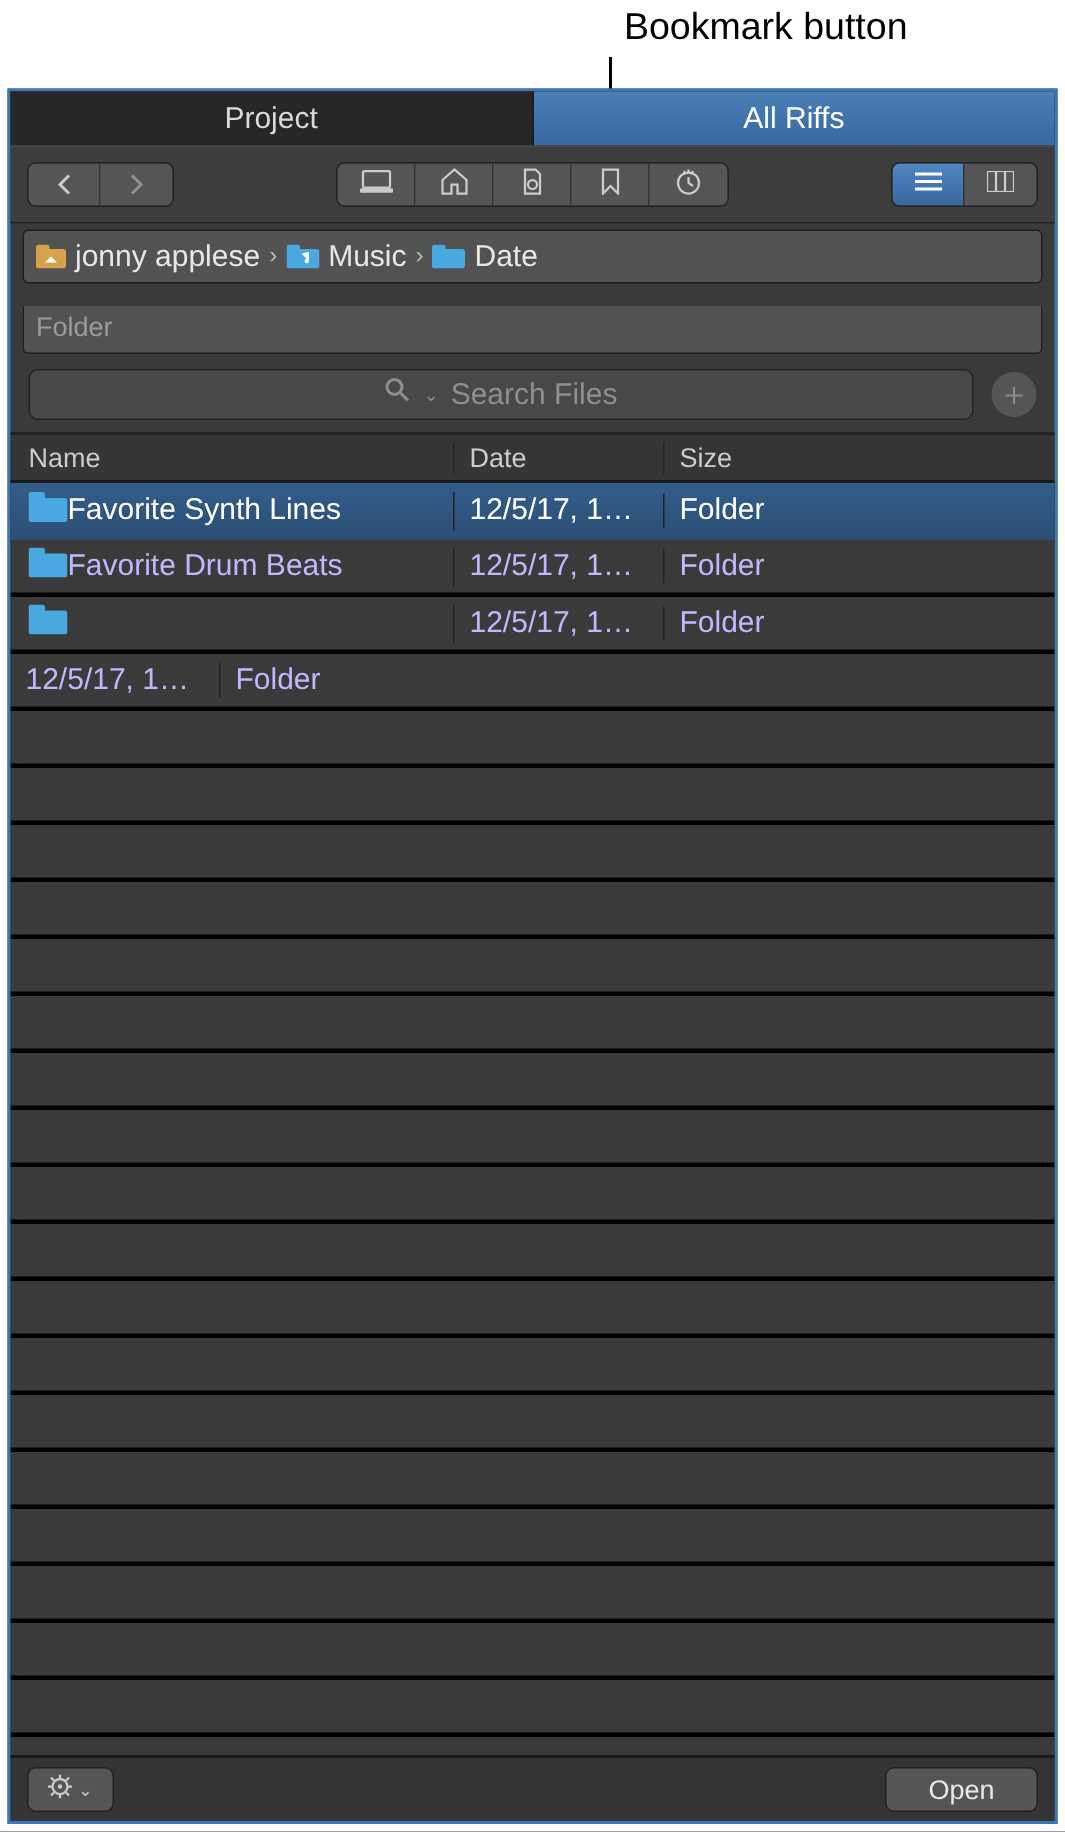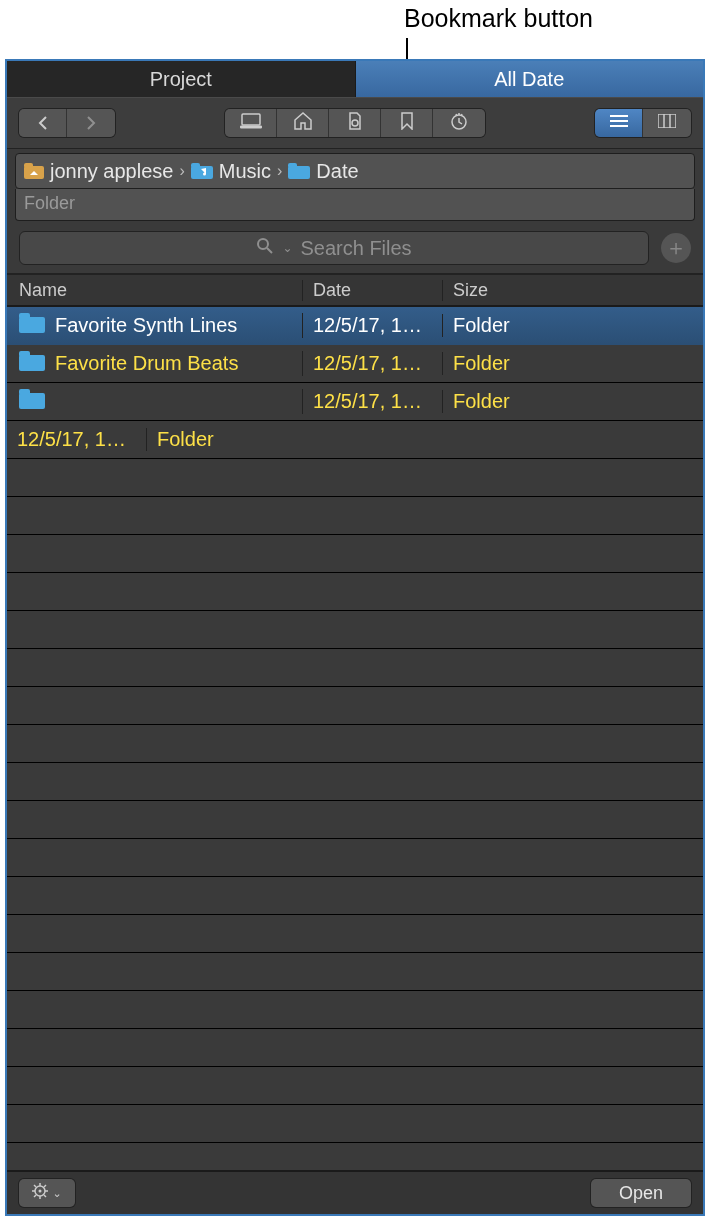--- a/index.html
+++ b/index.html
@@ -1,19 +1,19 @@
 <!DOCTYPE html>
 <html><head>
 <meta charset="utf-8">
 <style>
   * { box-sizing: border-box; margin: 0; padding: 0; font-family: -apple-system, "Helvetica Neue", Arial, sans-serif; }
   body { background: #fff; width: 710px; height: 1221px; position: relative; }
 
   
-  .callout-label { position: absolute; top: 4px; left: 404px; font-size: 25px; color: #000; }
+  .callout-label { position: absolute; top: 4px; left: 416px; font-size: 25px; color: #000; }
   .callout-line { position: absolute; top: 38px; left: 406px; width: 2px; height: 73px; background: #000; }
 
   .app { position: absolute; top: 59px; left: 5px; width: 700px; height: 1157px; border: 2px solid #3a79b8; background: #3a3a3a; display: flex; flex-direction: column; }
 
   
   .tabs { display: flex; height: 36px; background: #2e2e2e; }
   .tab { flex: 1; display: flex; align-items: center; justify-content: center; color: #d9d9d9; font-size: 20px; border-right: 1px solid #1a1a1a; cursor: default; }
   .tab:last-child { border-right: none; }
   .tab.active { background: linear-gradient(#4a7fb8, #3868a0); color: #fff; }
   .tab.dark { background: #262626; }
@@ -24,63 +24,63 @@
   .seg-btn { width: 48px; height: 28px; background: #555; display: flex; align-items: center; justify-content: center; border-right: 1px solid #333; cursor:default; }
   .seg-btn:last-child { border-right: none; }
   .seg-btn svg { fill: #ccc; stroke: #ccc; }
   .seg-btn.narrow { width: 48px; }
   .seg-btn.wide { width: 52px; }
   .seg-btn.active { background: linear-gradient(#4f86c4,#3868a0); }
   .seg-btn.active svg { fill:#fff; stroke:#fff; }
   .spacer { flex: 1; }
 
   
-  .pathbar { height: 36px; background: #525252; border: 1px solid #1e1e1e; margin: 4px 8px 0 8px; border-radius: 4px; display: flex; align-items: center; padding: 0 8px; gap: 6px; color: #e7e7e7; font-size: 20px; }
+  .pathbar { height: 36px; background: #525252; border: 1px solid #1e1e1e; margin: 4px 8px 15px 8px; border-radius: 4px; display: flex; align-items: center; padding: 0 8px; gap: 6px; color: #e7e7e7; font-size: 20px; }
   .pathbar .sep { color: #bbb; font-size: 16px; }
   .pathbar .folder-ico { display:inline-flex; }
 
   
   .folderlabel { height: 32px; background: #525252; border: 1px solid #1e1e1e; border-top:none; margin: 0 8px; border-radius: 0 0 4px 4px; color: #9a9a9a; font-size: 18px; padding: 4px 8px; }
 
   
   .searchrow { display:flex; align-items:center; gap:12px; padding: 10px 12px 8px 12px; border-bottom:2px solid #222;}
   .search { flex: 1; height: 34px; background: #484848; border: 1px solid #222; border-radius: 6px; display: flex; align-items: center; justify-content: center; gap: 8px; color: #8f8f8f; font-size: 20px; }
   .add-circle { width: 30px; height: 30px; border-radius: 50%; background: #555; display: flex; align-items: center; justify-content: center; color:#888; font-size:22px; cursor:default;}
 
   
   .thead { display:flex; height:32px; background:#353535; border-bottom:2px solid #1a1a1a; color:#ccc; font-size:18px; align-items:center; }
   .col-name { width: 296px; padding-left:12px; border-right:1px solid #222;}
   .col-date { width: 140px; padding-left:10px; border-right:1px solid #222;}
   .col-size { flex:1; padding-left:10px; }
 
   
   .tbody { flex:1; background:#3a3a3a; overflow:hidden; }
-  .row { display:flex; height:38px; align-items:center; color:#fde047; font-size:20px; border-bottom:1px solid #000000;}
+  .row { display:flex; height:38px; align-items:center; color:#c4b5fd; font-size:20px; border-bottom:3px solid #000000;}
   .row.selected { background: linear-gradient(#335d8a,#2b4f75); color:#fff; border-bottom:1px solid #2b4f75;}
   .row.blank { height:38px; }
-  .row .col-name { display:flex; align-items:center; gap:10px; }
+  .row .col-name { display:flex; align-items:center; }
   .folder-glyph { width:26px; height:20px; }
 
   
   .footer { height: 44px; background: #343434; border-top:2px solid #1a1a1a; display:flex; align-items:center; padding: 0 12px; gap:10px;}
   .gear-btn { width:56px; height:28px; background:#555; border-radius:5px; box-shadow:0 0 0 1px #222; display:flex; align-items:center; justify-content:center; gap:4px; cursor:default;}
   .open-btn { width:100px; height:28px; background:#555; border-radius:5px; box-shadow:0 0 0 1px #222; color:#e7e7e7; font-size:18px; display:flex; align-items:center; justify-content:center; cursor:default;}
 
 </style>
 </head>
 <body>
 
 <div class="callout-label">Bookmark button</div>
 <div class="callout-line"></div>
 
 <div class="app">
 
   <div class="tabs">
     <div class="tab dark">Project</div>
-    <div class="tab active">All Date</div>
+    <div class="tab active">All Riffs</div>
   </div>
 
   <div class="toolbar">
     <div class="btn-seg">
       <div class="seg-btn narrow">
         <svg width="12" height="14" viewBox="0 0 12 14">
             <path d="M9 1 L3 7 L9 13" fill="none" stroke-width="2"></path>
           </svg>
       </div>
       <div class="seg-btn narrow">

